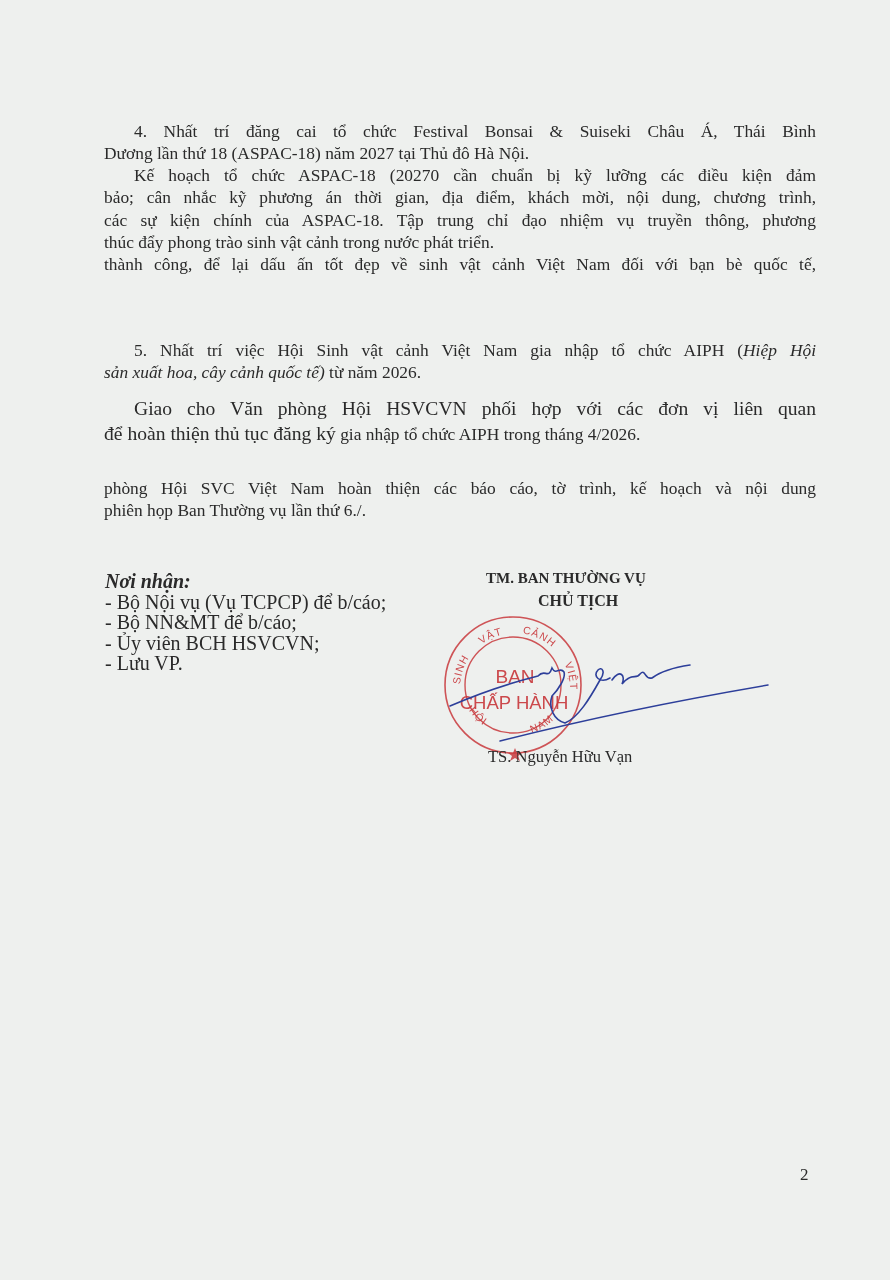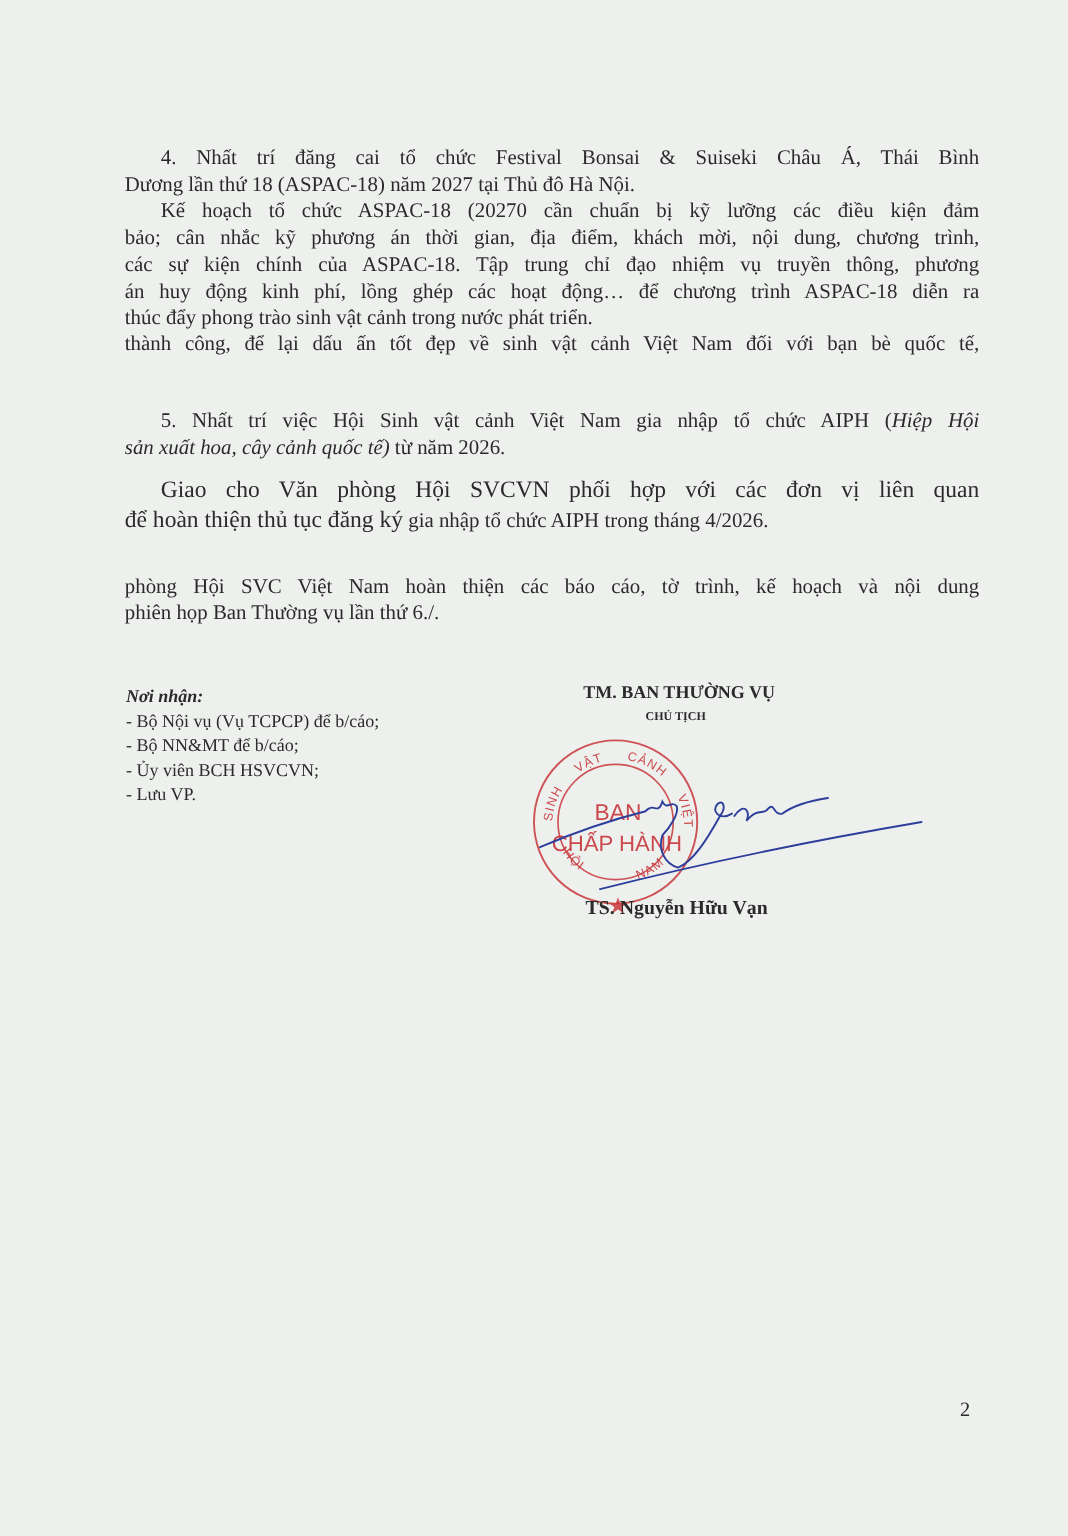--- a/index.html
+++ b/index.html
@@ -56,21 +56,21 @@
     #p4 { top: 120px; }
     #p4b { top: 164px; }
     #p5 { top: 339px; }
     #p5b { top: 396px; }
     #p6 { top: 477px; }
 
     .recipients {
       position: absolute;
       left: 105px;
       top: 571px;
-      font-size: 15px;
+      font-size: 20px;
       line-height: 20.5px;
     }
     .recipients .title {
       font-style: italic;
       font-weight: bold;
       display: block;
     }
     .recipients .item {
       display: block;
     }
@@ -88,28 +88,28 @@
       top: 2px;
       font-weight: bold;
       font-size: 15px;
       white-space: nowrap;
     }
     .sig-role {
       position: absolute;
       left: 98px;
       top: 24px;
       font-weight: bold;
-      font-size: 10px;
+      font-size: 16px;
       white-space: nowrap;
     }
     .sig-name {
       position: absolute;
       left: 48px;
       top: 179px;
-      font-weight: bold;
+      font-weight: normal;
       font-size: 16.5px;
       white-space: nowrap;
     }
     .stamp {
       position: absolute;
       left: 0;
       top: 45px;
       width: 150px;
       height: 150px;
     }
@@ -136,32 +136,31 @@
 
   <div class="para" id="p4">
     <span class="line indent">4. Nhất trí đăng cai tổ chức Festival Bonsai &amp; Suiseki Châu Á, Thái Bình</span>
     <span class="line last">Dương lần thứ 18 (ASPAC-18) năm 2027 tại Thủ đô Hà Nội.</span>
   </div>
 
   <div class="para" id="p4b">
     <span class="line indent">Kế hoạch tổ chức ASPAC-18 (20270 cần chuẩn bị kỹ lưỡng các điều kiện đảm</span>
     <span class="line">bảo; cân nhắc kỹ phương án thời gian, địa điểm, khách mời, nội dung, chương trình,</span>
     <span class="line">các sự kiện chính của ASPAC-18. Tập trung chỉ đạo nhiệm vụ truyền thông, phương</span>
-    <span class="line">án huy động kinh phí, lồng ghép các hoạt động… để chương trình ASPAC-18 diễn ra</span>
     <span class="line last">thúc đẩy phong trào sinh vật cảnh trong nước phát triển.</span>
     <span class="line">thành công, để lại dấu ấn tốt đẹp về sinh vật cảnh Việt Nam đối với bạn bè quốc tế,</span>
   </div>
 
   <div class="para" id="p5">
     <span class="line indent"><span>5. Nhất trí việc Hội Sinh vật cảnh Việt Nam gia nhập tổ chức AIPH (</span><span class="italic">Hiệp Hội</span></span>
     <span class="line last"><span class="italic">sản xuất hoa, cây cảnh quốc tế)</span><span> từ năm 2026.</span></span>
   </div>
 
   <div class="para big" id="p5b">
-    <span class="line indent">Giao cho Văn phòng Hội SVCVN phối hợp với các đơn vị liên quan</span>
+    <span class="line indent">Giao cho Văn phòng Hội HSVCVN phối hợp với các đơn vị liên quan</span>
     <span class="line last"><span>để hoàn thiện thủ tục đăng ký</span><span class="mixed-small"> gia nhập tổ chức AIPH trong tháng 4/2026.</span></span>
   </div>
 
   <div class="para" id="p6">
     <span class="line">phòng Hội SVC Việt Nam hoàn thiện các báo cáo, tờ trình, kế hoạch và nội dung</span>
     <span class="line last">phiên họp Ban Thường vụ lần thứ 6./.</span>
   </div>
 
   <div class="recipients">
     <span class="title">Nơi nhận:</span>

